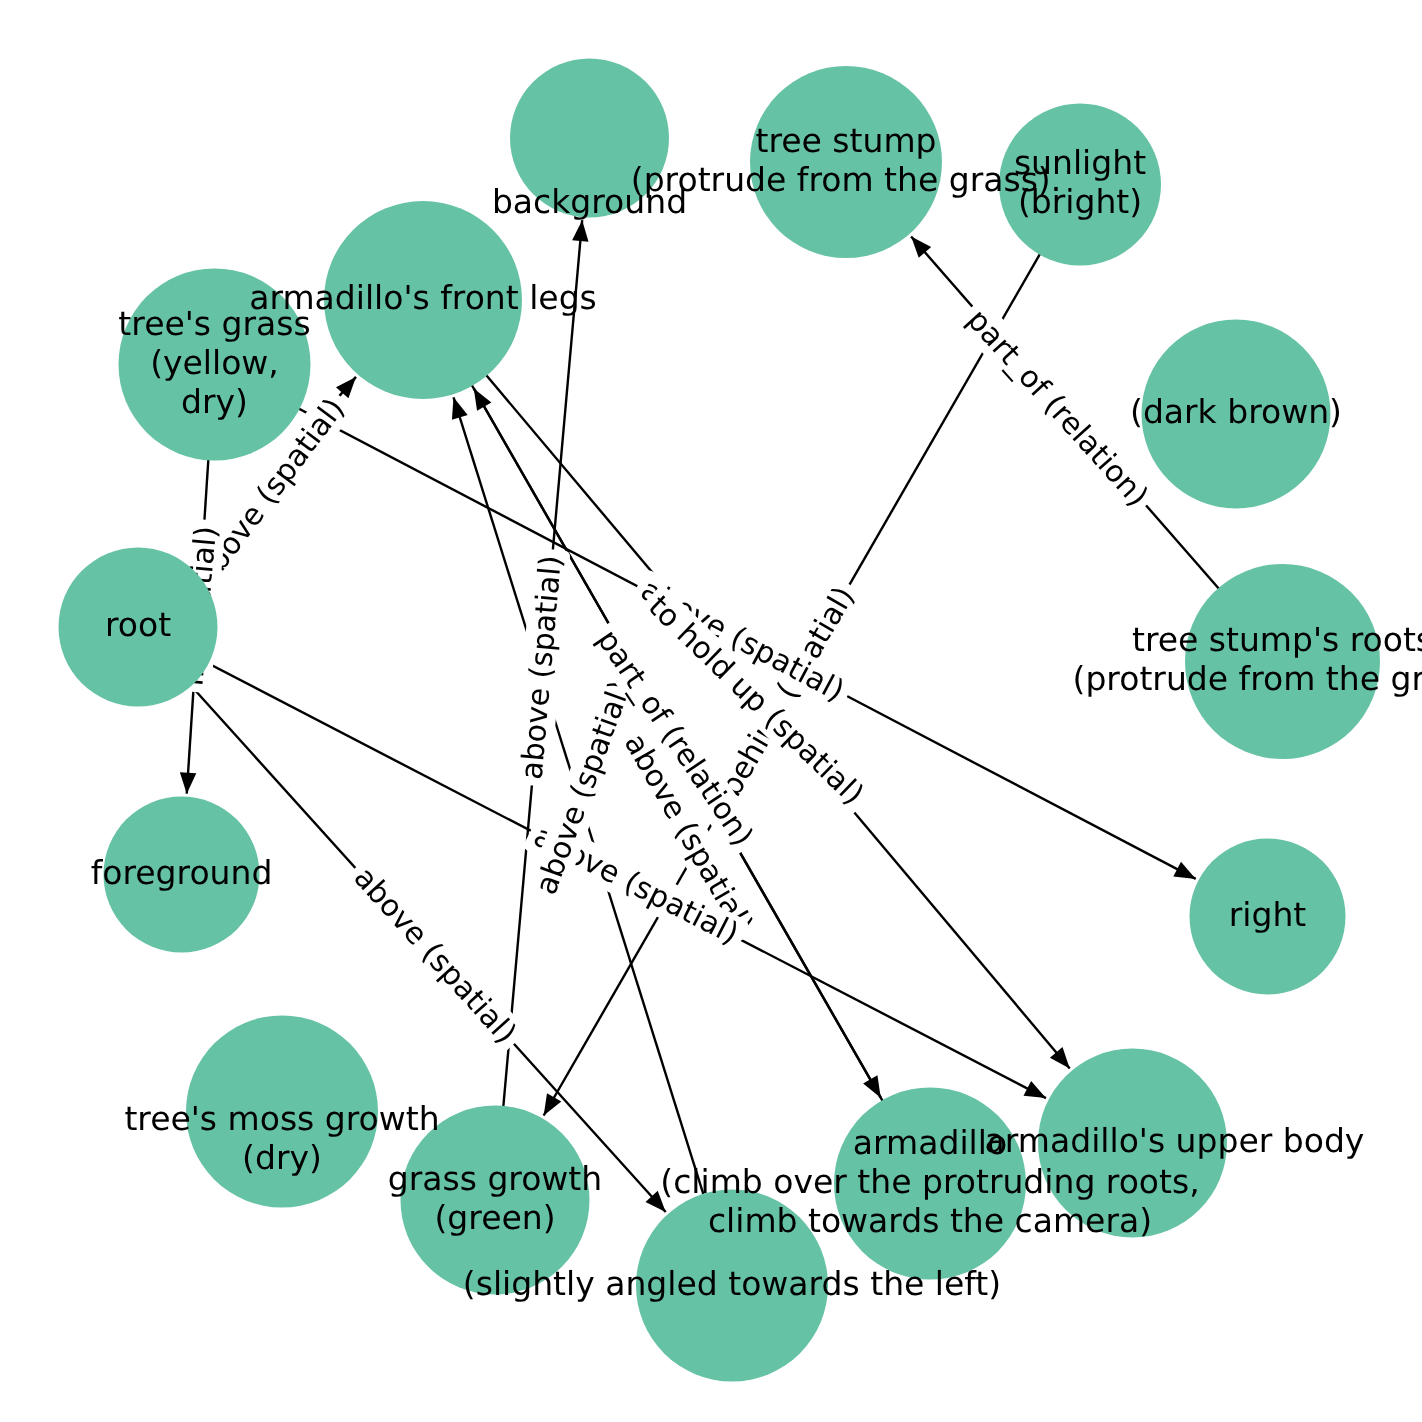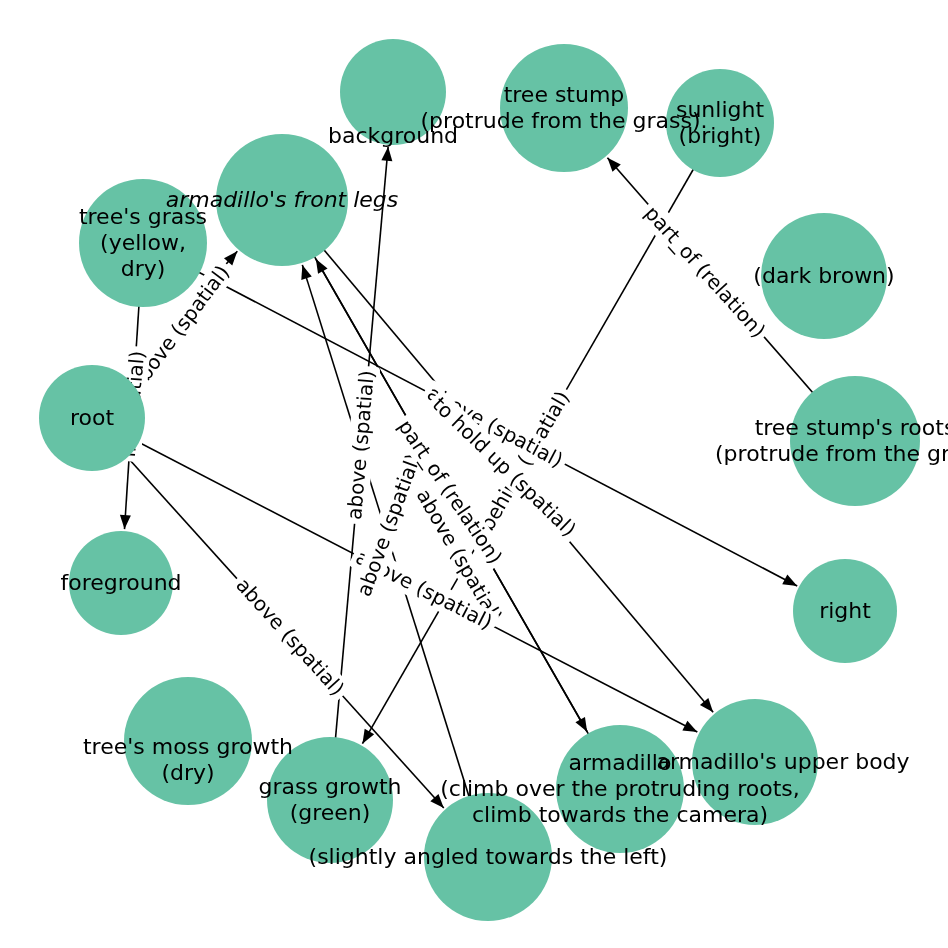--- a/index.html
+++ b/index.html
@@ -110,21 +110,21 @@
         <div class="line">background</div>
       </div>
       <div class="node-label" style="left: 564px; top: 108px; transform: translate(-50%, -50%);">
         <div class="line">tree stump</div>
         <div class="line">(protrude from the grass).</div>
       </div>
       <div class="node-label" style="left: 720px; top: 123px; transform: translate(-50%, -50%);">
         <div class="line">sunlight</div>
         <div class="line">(bright)</div>
       </div>
-      <div class="node-label" style="left: 282px; top: 200px; transform: translate(-50%, -50%); font-style: italic;">
+      <div class="node-label" style="left: 282px; top: 200px; transform: translate(-50%, -50%);">
         <div class="line">armadillo's front legs</div>
       </div>
       <div class="node-label" style="left: 143px; top: 243px; transform: translate(-50%, -50%);">
         <div class="line">tree's grass</div>
         <div class="line">(yellow,</div>
         <div class="line">dry)</div>
       </div>
       <div class="node-label" style="left: 824px; top: 276px; transform: translate(-50%, -50%);">
         <div class="line">(dark brown)</div>
       </div>

